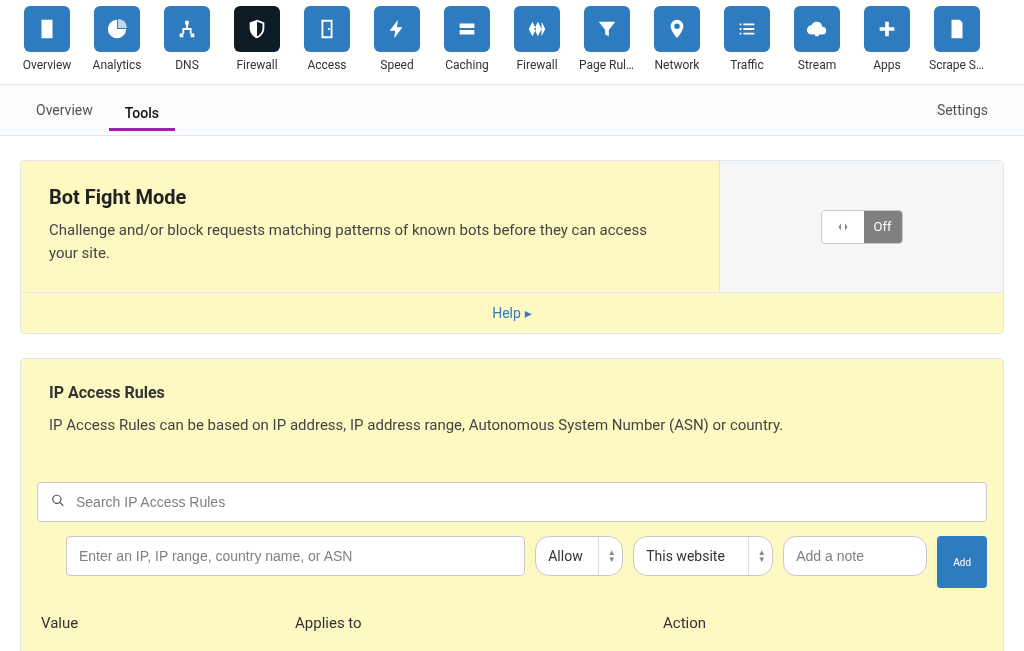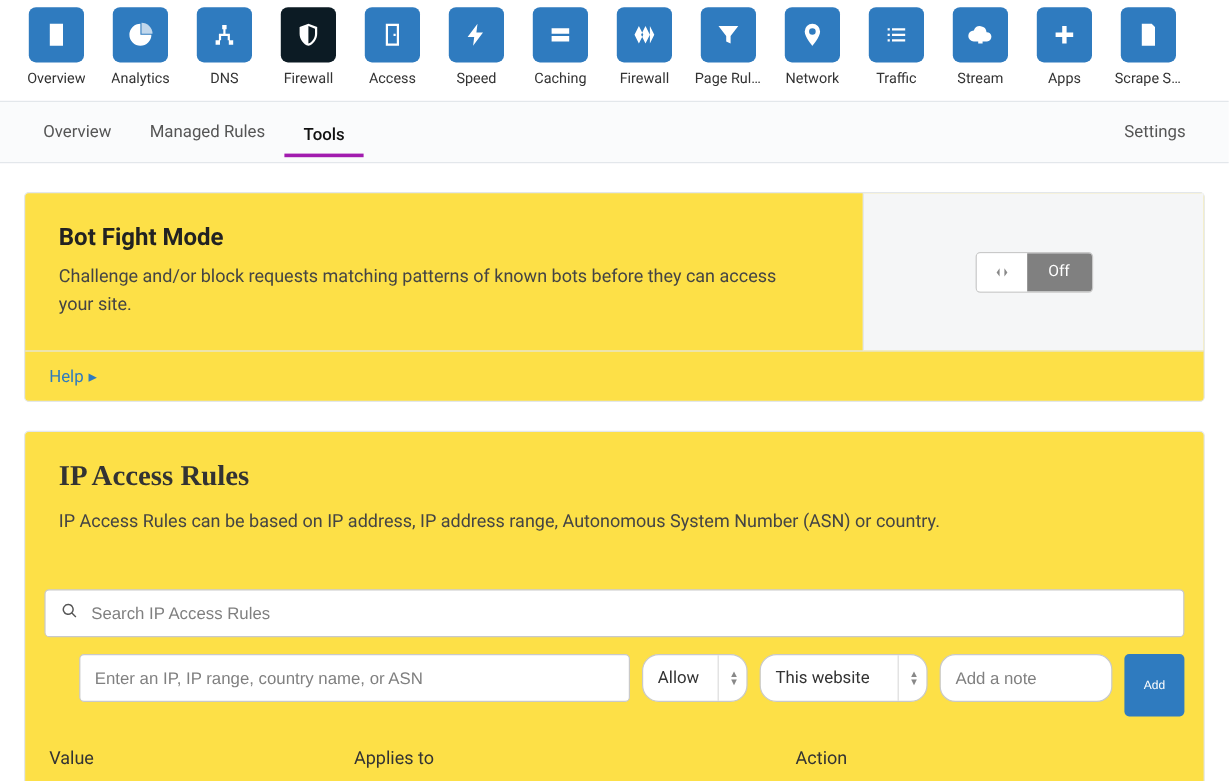--- a/index.html
+++ b/index.html
@@ -8,33 +8,33 @@
   .top-nav-item { width: 54px; display: flex; flex-direction: column; align-items: center; gap: 6px; cursor: pointer; }
   .top-nav-icon { width: 46px; height: 46px; border-radius: 6px; background: #2f7bbf; display: flex; align-items: center; justify-content: center; }
   .top-nav-icon.active { background: #0c1b24; }
   .top-nav-icon svg { fill: #fff; }
   .top-nav-label { font-size: 12px; color: #333; text-align: center; white-space: nowrap; overflow: hidden; text-overflow: ellipsis; max-width: 56px; }
   .sub-nav { border-top: 1px solid #e3e7eb; border-bottom: 1px solid #e3e7eb; background: #fafbfc; margin-top: 12px; display: flex; align-items: center; padding: 0 20px; height: 52px; }
   .sub-nav-item { padding: 16px 16px; color: #555; cursor: pointer; font-size: 14px; }
   .sub-nav-item.active { color: #111; border-bottom: 3px solid #a21caf; font-weight: 500; padding-bottom: 7px; }
   .sub-nav-spacer { flex: 1; }
   .container { padding: 24px 20px; }
-  .card { border: 1px solid #e3e7eb; border-radius: 4px; margin-bottom: 24px; background: #fde047; }
+  .card { border: 1px solid #e3e7eb; border-radius: 4px; margin-bottom: 24px; background: #fef9c3; }
   .card-split { display: flex; }
   .card-main { flex: 1; padding: 24px 28px 28px 28px; }
   .card-side { width: 284px; background: #f5f6f7; border-left: 1px solid #e3e7eb; display: flex; align-items: center; justify-content: center; }
   .card-title { font-size: 20px; font-weight: 700; color: #222; margin-bottom: 10px; }
   .card-desc { font-size: 15px; color: #444; line-height: 1.5; max-width: 620px; }
-  .card-footer { border-top: 1px solid #e3e7eb; padding: 12px 20px; display: flex; justify-content: flex-start; }
+  .card-footer { border-top: 1px solid #e3e7eb; padding: 12px 20px; display: flex; justify-content: center; }
   .help-link { color: #2f7bbf; font-size: 14px; cursor: pointer; display: flex; align-items: center; gap: 4px; }
   .toggle { display: flex; border: 1px solid #c9c9c9; border-radius: 4px; overflow: hidden; height: 34px; }
   .toggle-on { width: 42px; background: #fff; display: flex; align-items: center; justify-content: center; color: #808080; font-size: 12px; letter-spacing: 1px; }
-  .toggle-off { width: 54px; background: #808080; color: #fff; display: flex; align-items: center; justify-content: center; font-size: 13px; }
+  .toggle-off { width: 38px; background: #808080; color: #fff; display: flex; align-items: center; justify-content: center; font-size: 13px; }
   .card2-body { padding: 24px 28px; }
-  .card2-title { font-size: 24px; font-weight: 700; margin-bottom: 14px; font-family: Liberation Serif, serif; }
+  .card2-title { font-size: 16px; font-weight: 700; margin-bottom: 14px; }
   .card2-desc { font-size: 15px; color: #444; margin-bottom: 24px; }
   .card-inner { padding: 0 16px 16px 16px; }
   .search-wrap { position: relative; margin-bottom: 14px; }
   .search-icon { position: absolute; left: 14px; top: 50%; transform: translateY(-50%); color: #555; }
   .search-input { width: 100%; height: 40px; border: 1px solid #c9c9c9; border-radius: 4px; padding: 0 12px 0 38px; font-size: 14px; }
   .search-input::placeholder { color: #808080; }
   .row { display: flex; gap: 10px; margin-bottom: 14px; padding-left: 29px; }
   .input { height: 40px; border: 1px solid #c9c9c9; border-radius: 4px; padding: 0 12px; font-size: 14px; }
   .input::placeholder { color: #808080; }
   .ip-input { flex: 1; }
@@ -164,21 +164,20 @@
         <svg width="22" height="22" viewBox="0 0 24 24">
           <path d="M6 2h9l3 3v17H6zM8 8h8v2H8zM8 12h8v2H8zM8 16h5v2H8z"></path>
         </svg>
       </div>
     <div class="top-nav-label">Scrape Shi…</div>
   </div>
 </div>
 
 <div class="sub-nav">
   <div class="sub-nav-item">Overview</div>
-  <div class="sub-nav-item">Managed Rules</div>
   <div class="sub-nav-item active">Tools</div>
   <div class="sub-nav-spacer"></div>
   <div class="sub-nav-item">Settings</div>
 </div>
 
 <div class="container">
 
   <div class="card">
     <div class="card-split">
       <div class="card-main">

